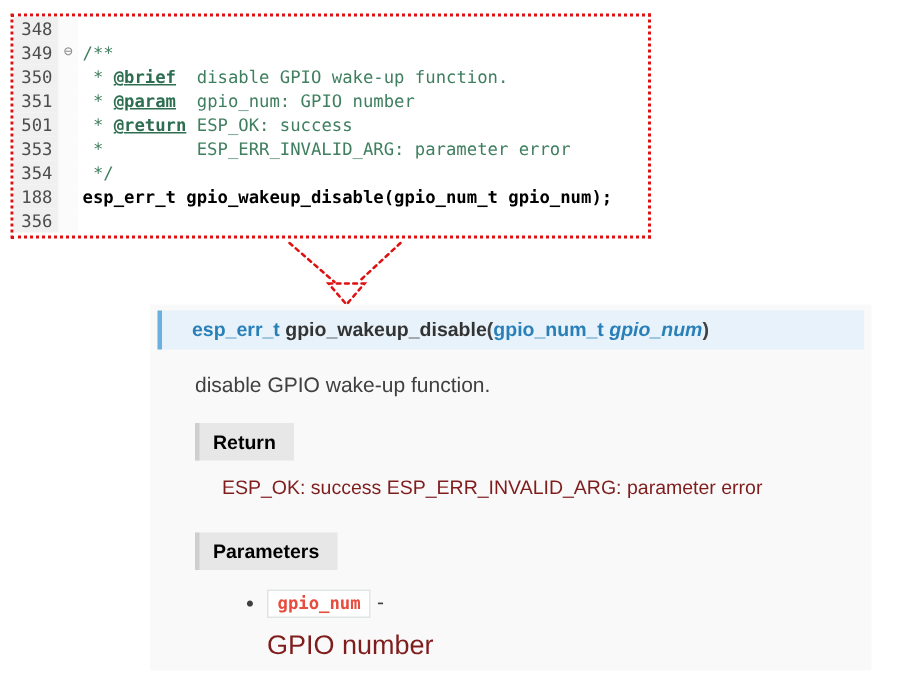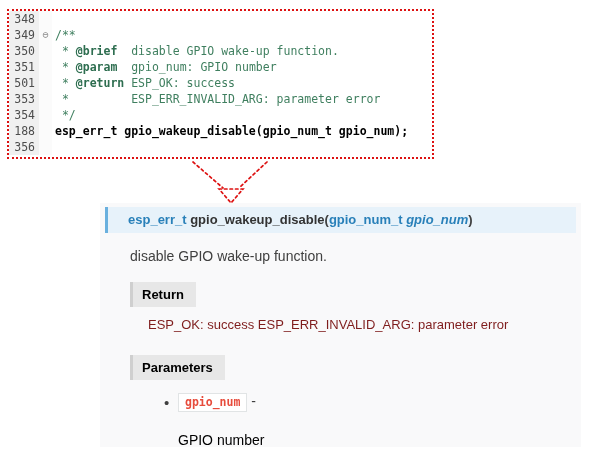--- a/index.html
+++ b/index.html
@@ -28,21 +28,21 @@
     background: #f0f0f0; color: #4d4d4d;
     text-align: right; padding-right: 4px;
   }
   .fold-col {
     flex: 0 0 13px; width: 13px;
     background: #fbfbfb; color: #8a8a8a;
     font-size: 10px; text-align: center;
   }
   .code-text { flex: 1 1 auto; padding-left: 3px; color: #000; }
   .seg-comment { color: #3f7f5f; }
-  .seg-tag     { color: #2e6e50; font-weight: bold; }
+  .seg-tag     { color: #2e6e50; font-weight: bold; text-decoration: underline; }
   .seg-decl    { color: #000000; font-weight: bold; }
 
   
   .arrow-svg { position: absolute; left: 183px; top: 160px; width: 96px; height: 46px; }
   .arrow-svg path, .arrow-svg line {
     stroke: #dd1111; stroke-width: 1.7;
     stroke-dasharray: 2.5 3; fill: none; stroke-linecap: round;
   }
 
   
@@ -91,21 +91,21 @@
     font-family: "DejaVu Sans Mono", monospace;
     font-size: 11.5px; font-weight: bold;
     color: #e74c3c;
     background: #ffffff;
     border: 1px solid #e1e4e5;
     padding: 2px 6px;
     line-height: 13px;
     vertical-align: middle;
   }
   .param-sep { color: #404040; font-size: 14px; }
-  .param-desc { margin-top: 20px; font-size: 14px; color: #000000; line-height: 17px; }
+  .param-desc { margin-top: 10px; font-size: 18px; color: #7f1d1d; line-height: 17px; }
 </style>
 </head>
 <body>
 
 <div class="stage">
 
   <div class="code-box">
     <div id="code-lines">
         <div class="code-line"><span class="gutter-num">348</span><span class="fold-col"></span><span class="code-text"></span></div>
         <div class="code-line"><span class="gutter-num">349</span><span class="fold-col">⊖</span><span class="code-text"><span class="seg-comment">/**</span></span></div>

